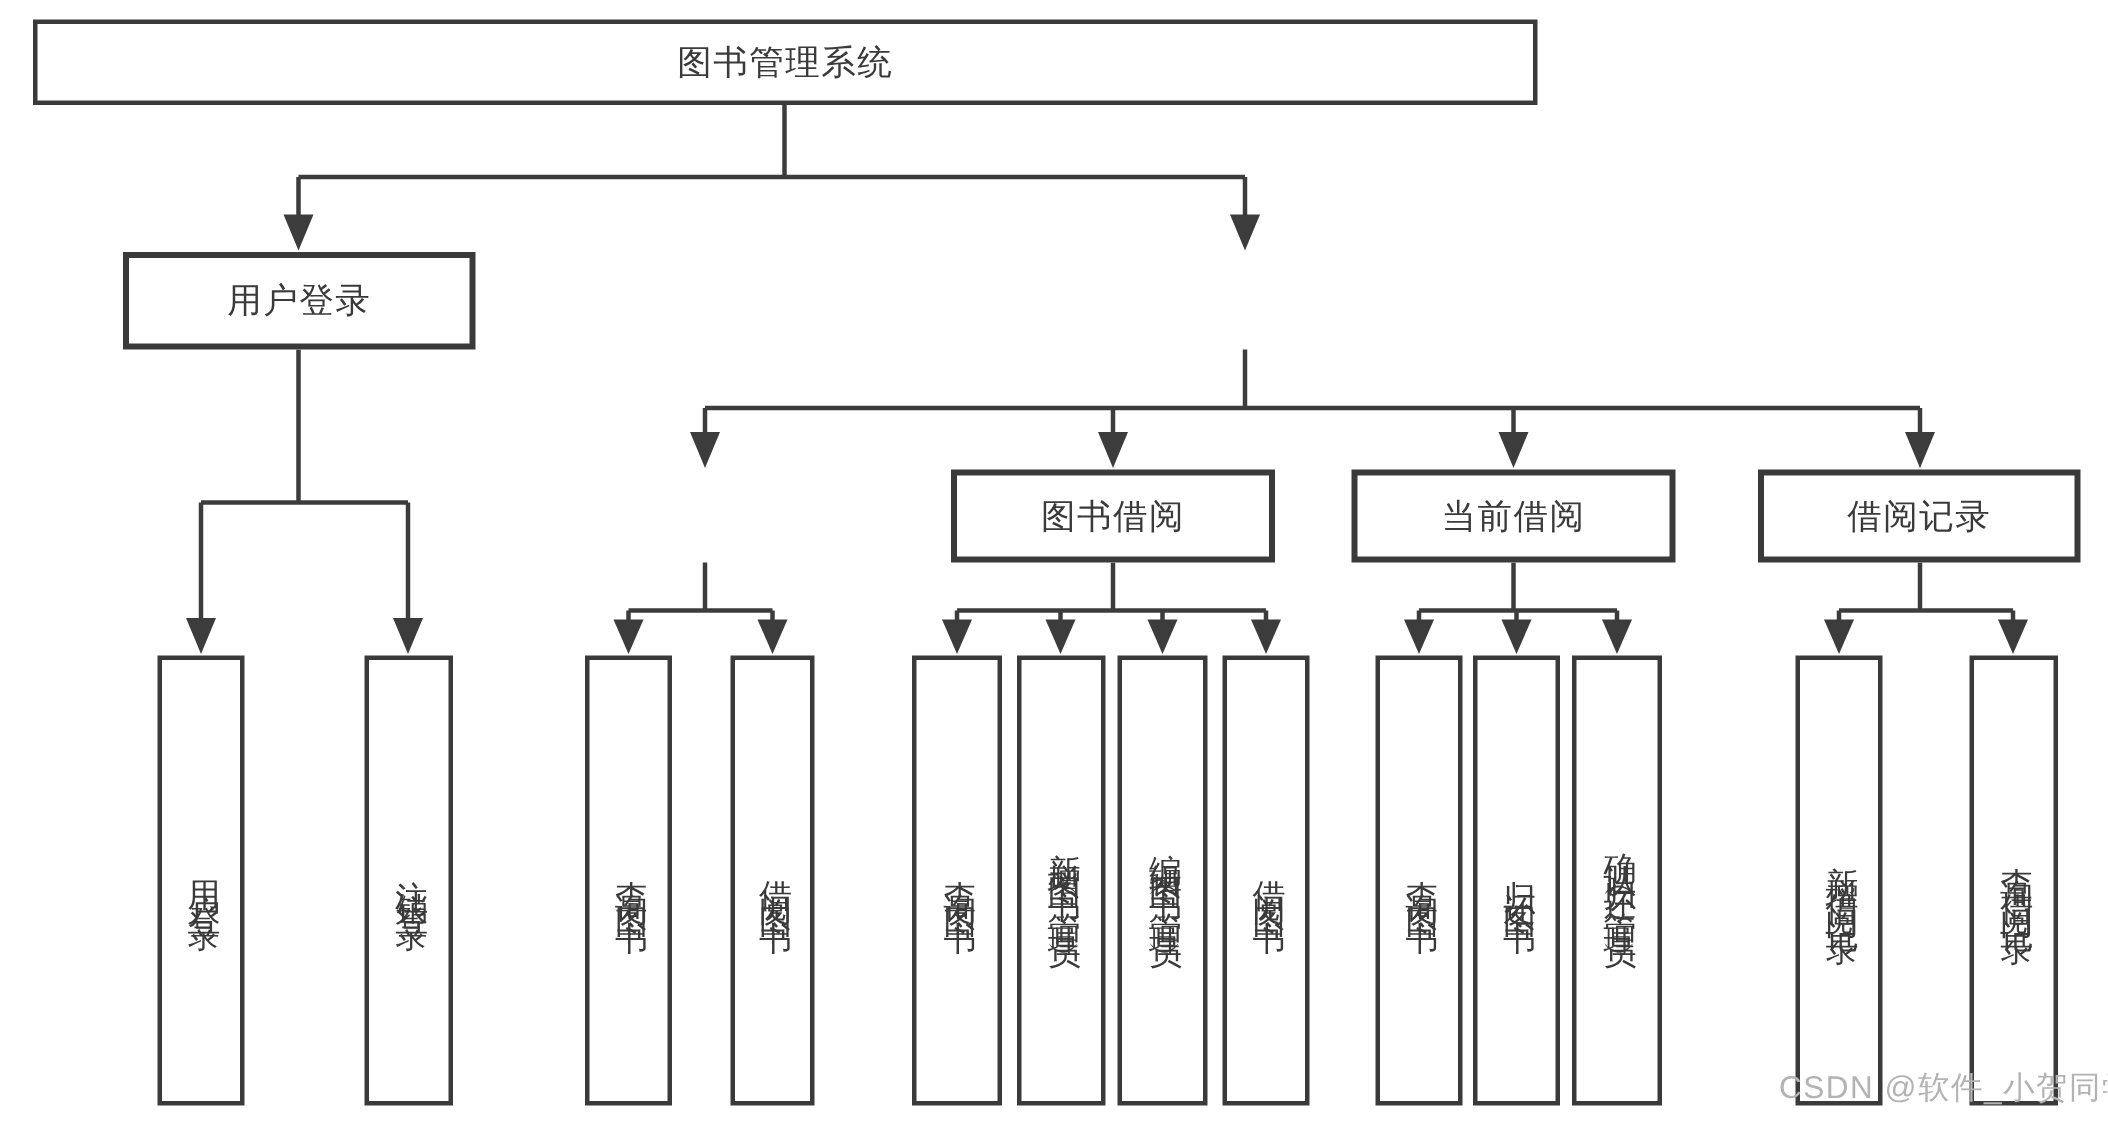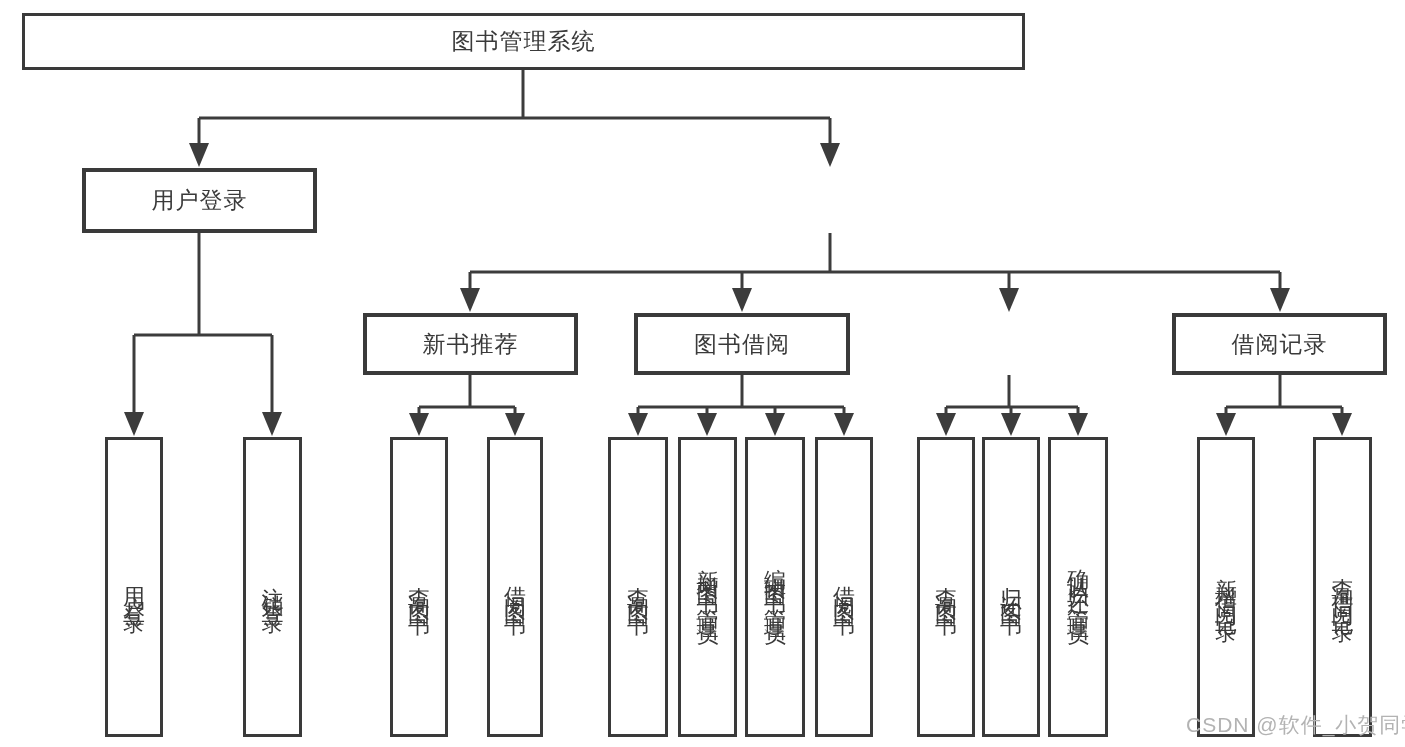--- a/index.html
+++ b/index.html
@@ -26,20 +26,21 @@
   .node {
     position: absolute;
     box-sizing: border-box;
     background: #ffffff;
     border: 3px solid #3a3a3a;
     display: flex;
     align-items: center;
     justify-content: center;
     color: #3a3a3a;
     z-index: 2;
+    font-family: Liberation Mono, monospace;
   }
   .node.lvl2 { border-width: 4px; }
   .node.lvl3 { border-width: 4px; }
   .node .h-label {
     font-size: 23px;
     letter-spacing: 1px;
     white-space: nowrap;
   }
   .node .v-label {
     writing-mode: vertical-lr;
@@ -154,26 +155,26 @@
   </svg>
 
   <div class="node" style="left:22px; top:13px; width:1003px; height:57px;">
     <span class="h-label">图书管理系统</span>
   </div>
 
   <div class="node lvl2" style="left:82px; top:168px; width:235px; height:65px;">
     <span class="h-label">用户登录</span>
   </div>
 
-  <div class="node lvl3" style="left:363px; top:313px; width:215px; height:62px;">
-    <span class="h-label">新书推荐</span>
-  </div>
   <div class="node lvl3" style="left:634px; top:313px; width:216px; height:62px;">
     <span class="h-label">图书借阅</span>
   </div>
+  <div class="node lvl3" style="left:901px; top:313px; width:216px; height:62px;">
+    <span class="h-label">当前借阅</span>
+  </div>
   <div class="node lvl3" style="left:1172px; top:313px; width:215px; height:62px;">
     <span class="h-label">借阅记录</span>
   </div>
 
   <div class="node leaf" style="left:105px; top:437px; width:58px; height:300px;">
     <span class="v-label">用户登录</span>
   </div>
   <div class="node leaf" style="left:243px; top:437px; width:59px; height:300px;">
     <span class="v-label">注销登录</span>
   </div>

